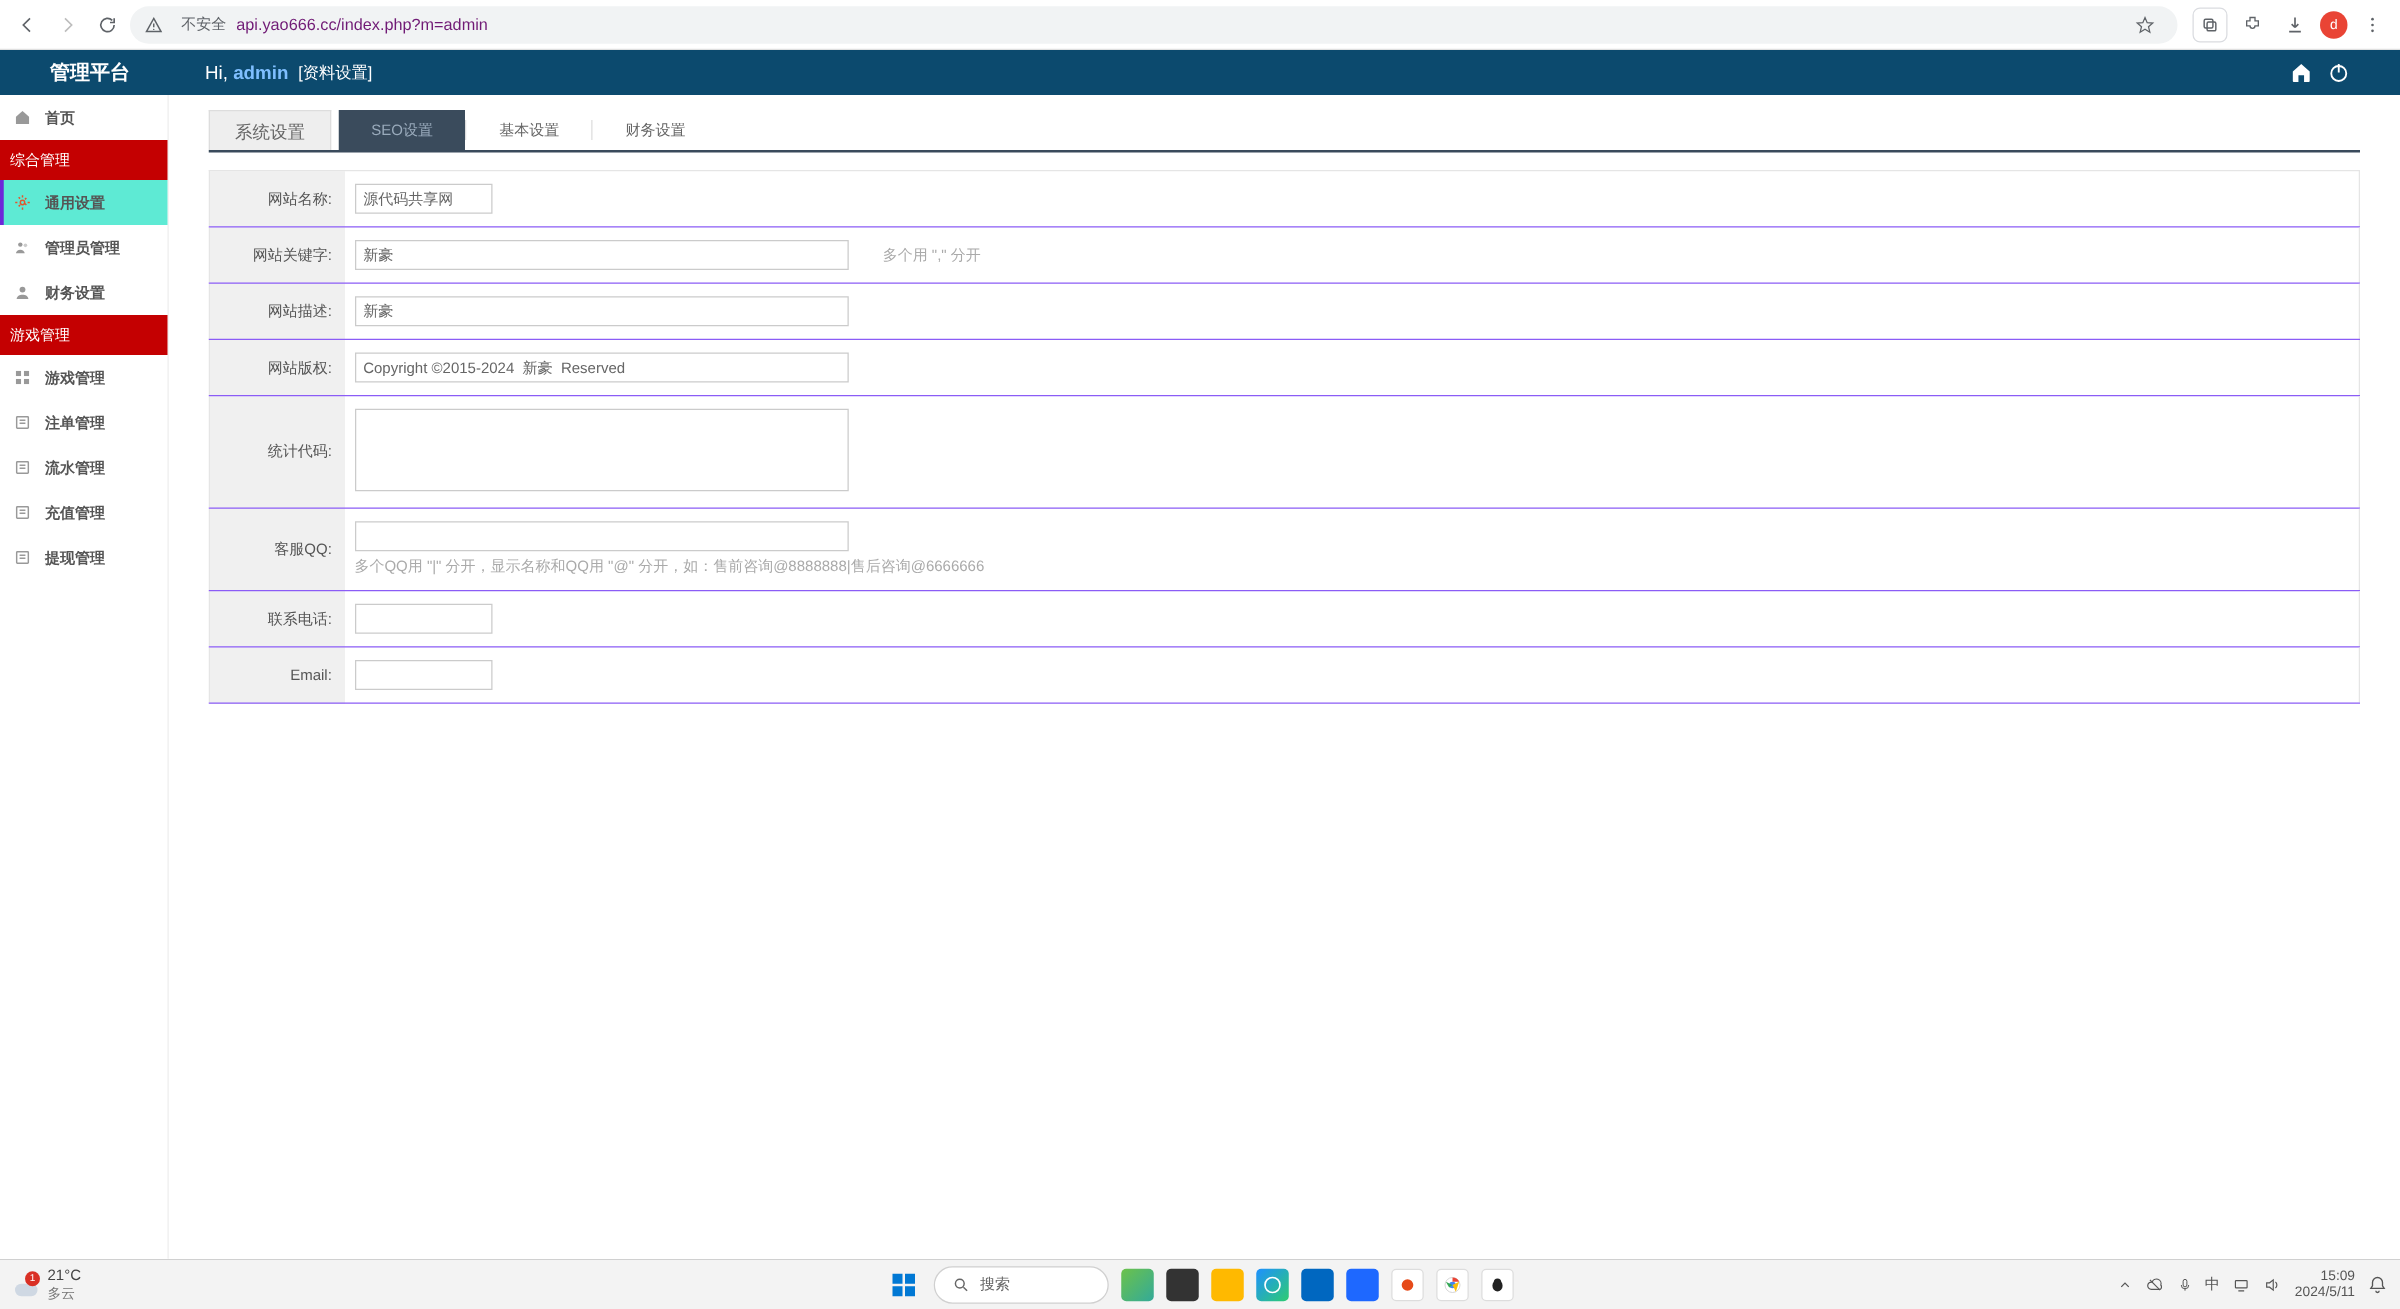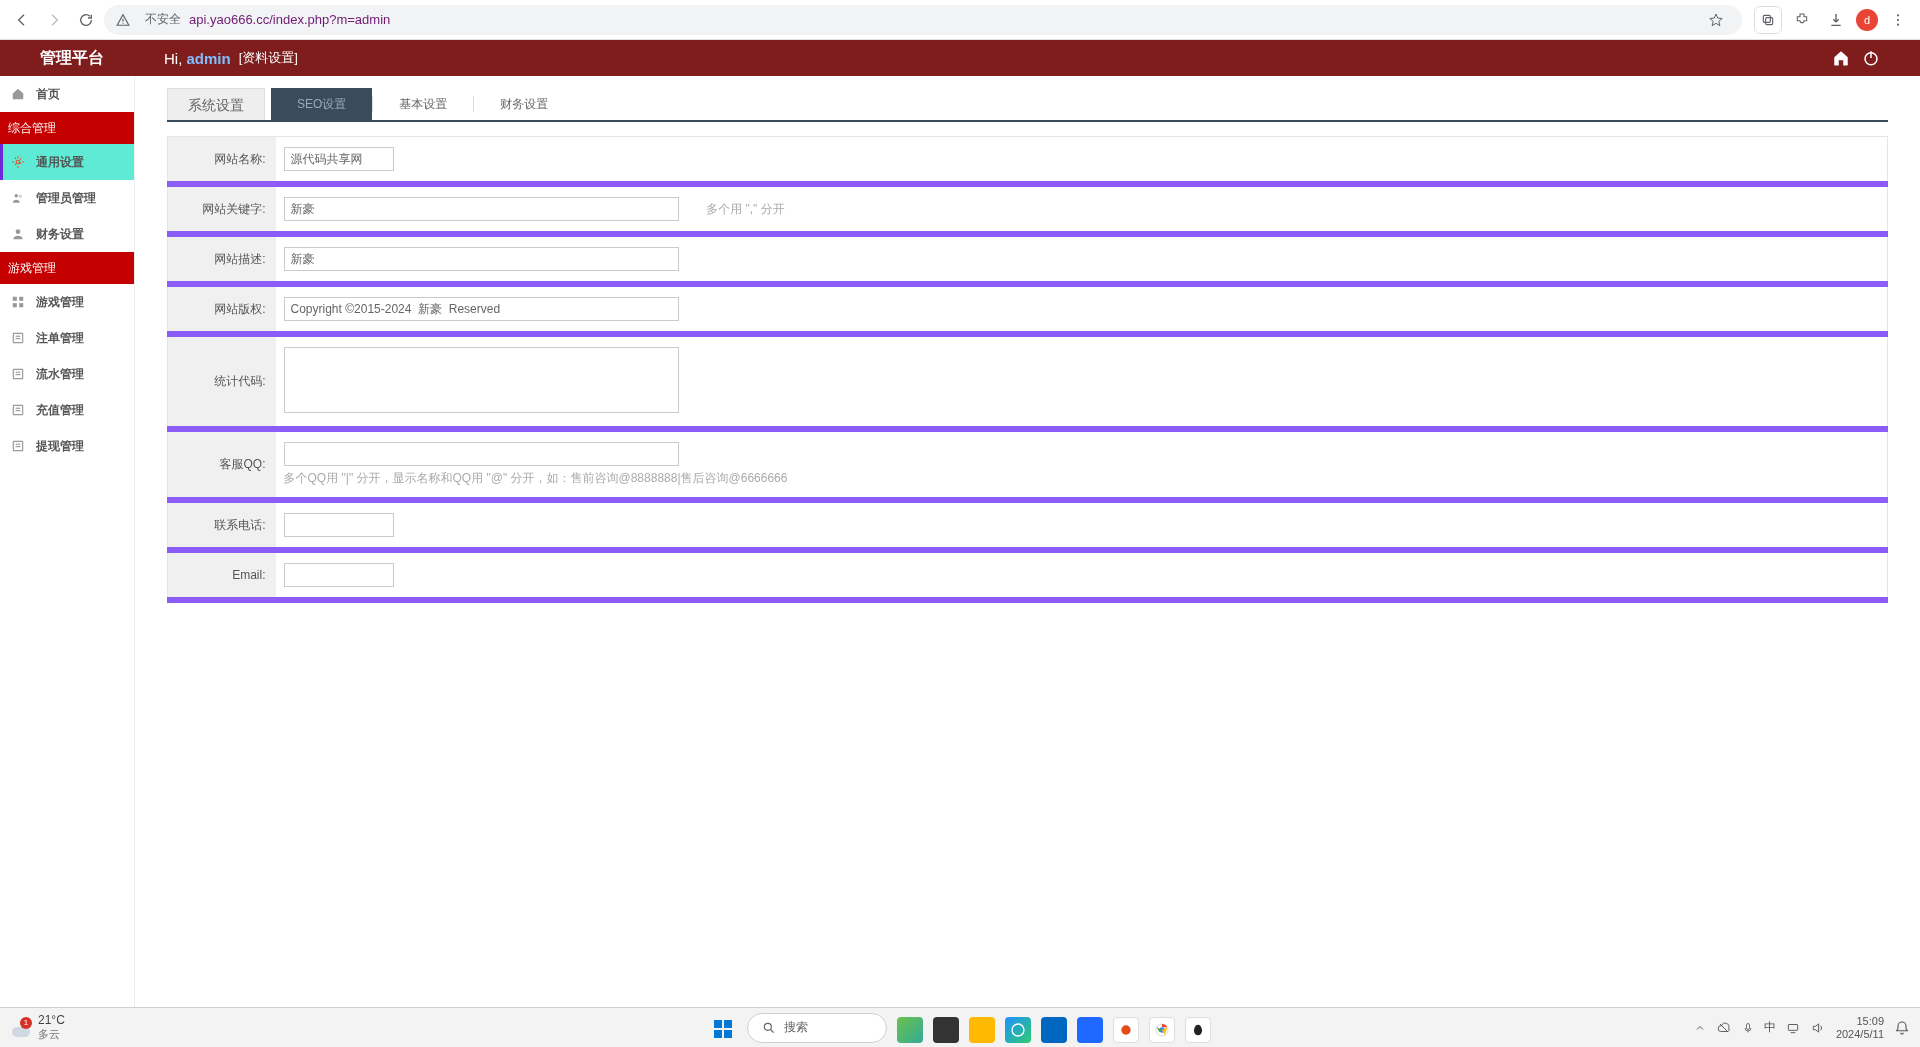--- a/index.html
+++ b/index.html
@@ -11,21 +11,21 @@
 .brnav.disabled { color: #bdbdbd; cursor: default; }
 .url-wrap { flex: 1; display: flex; align-items: center; height: 30px; background: #f1f3f4; border-radius: 16px; padding: 0 12px; gap: 8px; color: #5f6368; font-size: 13px; }
 .url-wrap .insecure { display: flex; align-items: center; gap: 15px; font-size: 12px; }
 .url-text { color: #701a75; }
 .br-right { display: flex; align-items: center; gap: 6px; padding-left: 8px; }
 .bricon { width: 28px; height: 28px; display: flex; align-items: center; justify-content: center; color: #5f6368; cursor: pointer; }
 .ext-box { width: 28px; height: 28px; border: 1px solid #dadce0; border-radius: 6px; display: flex; align-items: center; justify-content: center; }
 .avatar-dot { width: 22px; height: 22px; border-radius: 11px; background: #e94435; color: #fff; font-size: 11px; display: flex; align-items: center; justify-content: center; }
 
 
-.topbar { height: 36px; background: #7f1d1d; color: #fff; display: flex; align-items: center; padding: 0 40px 0 40px; font-size: 14px; }
+.topbar { height: 36px; background: #0c4a6e; color: #fff; display: flex; align-items: center; padding: 0 40px 0 40px; font-size: 14px; }
 .brand { font-weight: bold; font-size: 16px; }
 .greet { margin-left: 60px; font-size: 15px; }
 .greet .user { color: #7fbfff; font-weight: bold; }
 .crumb { margin-left: 8px; font-size: 13px; }
 .top-right { margin-left: auto; display: flex; gap: 12px; }
 .top-right .ti { cursor: pointer; }
 
 
 .shell { display: flex; height: calc(100% - 40px - 36px - 40px); }
 .sidebar { width: 135px; background: #fff; border-right: 1px solid #eee; }
@@ -37,41 +37,41 @@
 
 .main { flex: 1; padding: 12px 32px; }
 .tab-row { display: flex; align-items: flex-end; border-bottom: 2px solid #3a4b5c; height: 34px; }
 .tab-head { padding: 0 20px; height: 32px; line-height: 32px; font-size: 14px; color: #666; background: #eeeeee; border: 1px solid #ddd; border-bottom: none; margin-right: 6px; }
 .sub-tabs { display: flex; align-items: center; height: 32px; }
 .sub-tab { padding: 0 26px; height: 32px; line-height: 32px; font-size: 12px; color: #666; cursor: pointer; position: relative; }
 .sub-tab.active { background: #3a4b5c; color: #9ab; }
 .sub-sep { width: 1px; height: 16px; background: #ddd; }
 
 .form-table { margin-top: 14px; width: 100%; border: 1px solid #e5e5e5; border-collapse: collapse; font-size: 13px; }
-.form-table tr { border-bottom: 6px solid #8b5cf6; }
+.form-table tr { border-bottom: 1px solid #8b5cf6; }
 .form-table td { padding: 10px 8px; }
 .form-table td.lbl { width: 108px; background: #f0f0f0; text-align: right; color: #555; font-size: 12px; padding-right: 10px; }
 .form-table td.fld { background: #fff; }
 .tin { border: 1px solid #cbcbcb; height: 24px; padding: 2px 6px; font-size: 12px; color: #666; }
 .tin.s { width: 110px; }
 .tin.l { width: 395px; }
 textarea.tin { height: 66px; resize: none; }
 .hint { color: #aaa; font-size: 12px; margin-left: 24px; }
 .hint2 { color: #aaa; font-size: 12px; display: block; margin-top: 4px; }
 
 .submit-row { margin-top: 12px; }
 .submit-btn { border: 1px solid #b5b5b5; background: #eeeeee; padding: 4px 12px; font-size: 12px; cursor: pointer; }
 
 
 .taskbar { position: fixed; bottom: 0; left: 0; right: 0; height: 40px; background: #f3f3f3; border-top: 1px solid #d0d0d0; display: flex; align-items: center; padding: 0 10px; font-size: 12px; color: #444; }
 .weather { display: flex; align-items: center; gap: 6px; }
 .weather .wic { width: 22px; height: 22px; position: relative; }
 .weather .wic .cloud { width: 18px; height: 10px; background: #cfd8e3; border-radius: 6px; position: absolute; bottom: 2px; left: 2px; }
 .weather .wic .badge { position: absolute; left: 10px; top: 0; width: 12px; height: 12px; background: #d93025; border-radius: 6px; color: #fff; font-size: 8px; display: flex; align-items: center; justify-content: center; }
-.tb-center { position: absolute; left: 50%; transform: translateX(-50%); display: flex; align-items: flex-end; gap: 10px; }
+.tb-center { position: absolute; left: 50%; transform: translateX(-50%); display: flex; align-items: center; gap: 10px; }
 .winbtn { width: 28px; height: 28px; display: flex; align-items: center; justify-content: center; }
 .search-pill { display: flex; align-items: center; gap: 8px; border: 1px solid #d0d0d0; background: #fff; border-radius: 16px; height: 30px; padding: 0 14px; width: 140px; color: #666; }
 .app-ic { width: 26px; height: 26px; border-radius: 4px; display: flex; align-items: center; justify-content: center; font-size: 10px; color: #fff; }
 .tb-right { margin-left: auto; display: flex; align-items: center; gap: 10px; color: #555; }
 .clock { text-align: right; line-height: 1.1; font-size: 11px; }
 svg { display: block; }
 </style>
 </head>
 <body>
 

